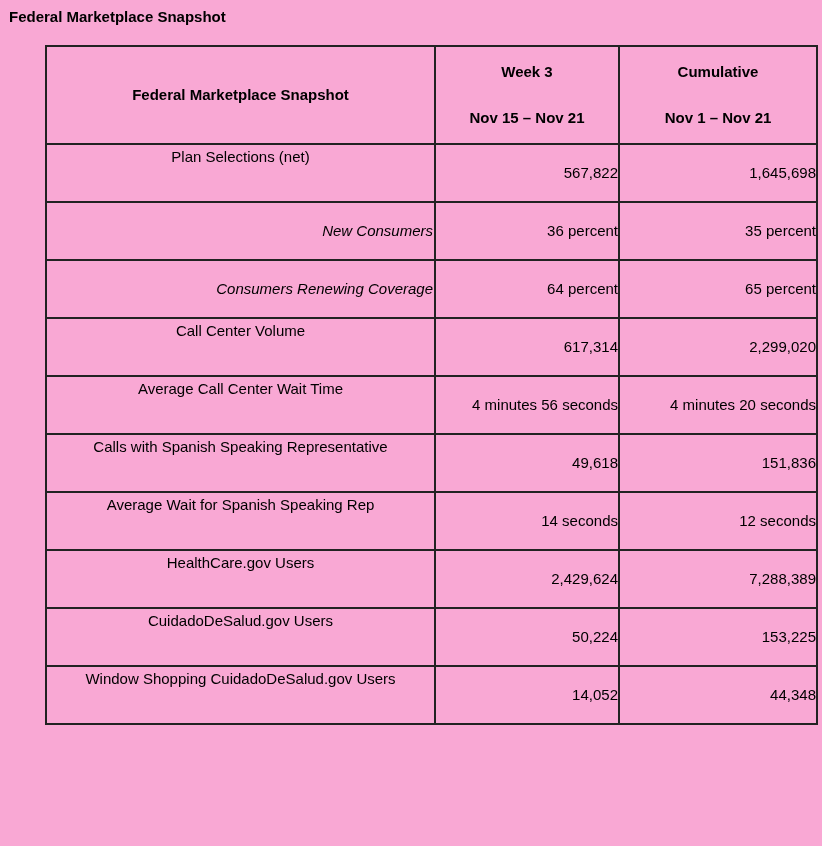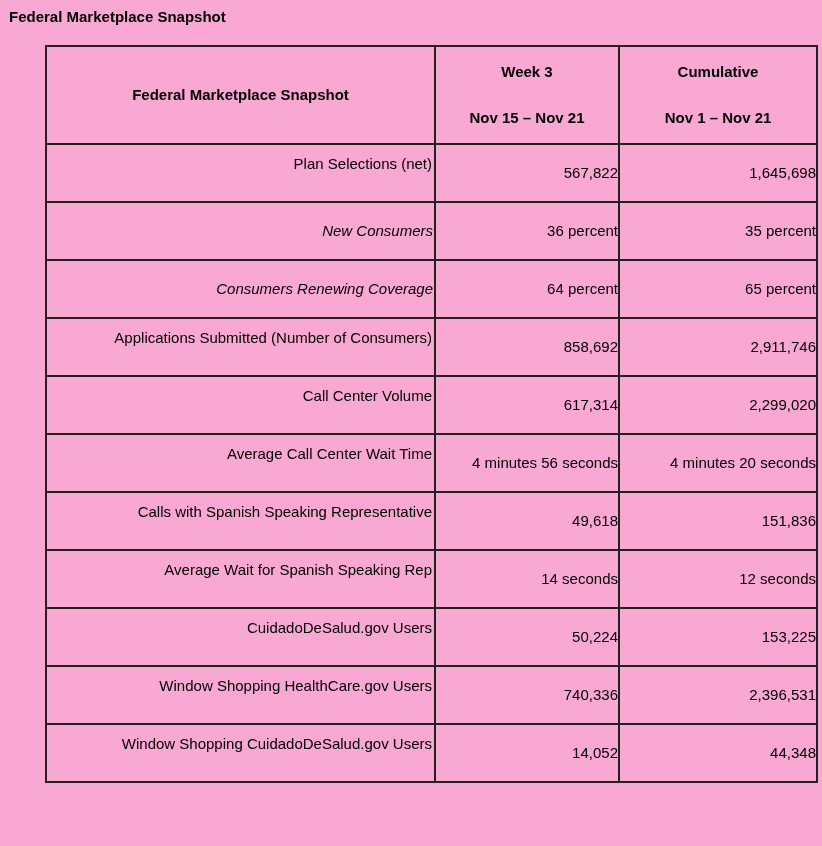--- a/index.html
+++ b/index.html
@@ -44,23 +44,23 @@
   table.snapshot thead tr { height: 93px; }
   table.snapshot tbody tr { height: 58px; }
   th {
     font-weight: bold;
     text-align: center;
     vertical-align: middle;
     padding: 16px;
   }
   th .line2 { margin-top: 28px; }
   td.label {
-    text-align: right;
+    text-align: center;
     vertical-align: top;
-    padding: 10px 2px 0 2px;
+    padding: 3px 2px 0 2px;
   }
   td.label.sub {
     text-align: right;
     vertical-align: middle;
     font-style: italic;
     padding: 0 1px 0 2px;
     margin-left: 36px;
   }
   td.val {
     text-align: right;
@@ -104,53 +104,48 @@
         <td class="label sub">New Consumers</td>
         <td class="val">36 percent</td>
         <td class="val">35 percent</td>
       </tr>
       <tr>
         <td class="label sub">Consumers Renewing Coverage</td>
         <td class="val">64 percent</td>
         <td class="val">65 percent</td>
       </tr>
       <tr>
-        <td class="label">Applications Submitted (Number of Consumers)</td>
-        <td class="val">858,692</td>
-        <td class="val">2,911,746</td>
-      </tr>
-      <tr>
         <td class="label">Call Center Volume</td>
         <td class="val">617,314</td>
         <td class="val">2,299,020</td>
       </tr>
       <tr>
         <td class="label">Average Call Center Wait Time</td>
         <td class="val">4 minutes 56 seconds</td>
         <td class="val">4 minutes 20 seconds</td>
       </tr>
       <tr>
         <td class="label">Calls with Spanish Speaking Representative</td>
         <td class="val">49,618</td>
         <td class="val">151,836</td>
       </tr>
       <tr>
         <td class="label">Average Wait for Spanish Speaking Rep</td>
         <td class="val">14 seconds</td>
         <td class="val">12 seconds</td>
       </tr>
       <tr>
+        <td class="label">HealthCare.gov Users</td>
+        <td class="val">2,429,624</td>
+        <td class="val">7,288,389</td>
+      </tr>
+      <tr>
         <td class="label">CuidadoDeSalud.gov Users</td>
         <td class="val">50,224</td>
         <td class="val">153,225</td>
-      </tr>
-      <tr>
-        <td class="label">Window Shopping HealthCare.gov Users</td>
-        <td class="val">740,336</td>
-        <td class="val">2,396,531</td>
       </tr>
       <tr>
         <td class="label">Window Shopping CuidadoDeSalud.gov Users</td>
         <td class="val">14,052</td>
         <td class="val">44,348</td>
       </tr>
     </tbody>
   </table>
 
 </div>

